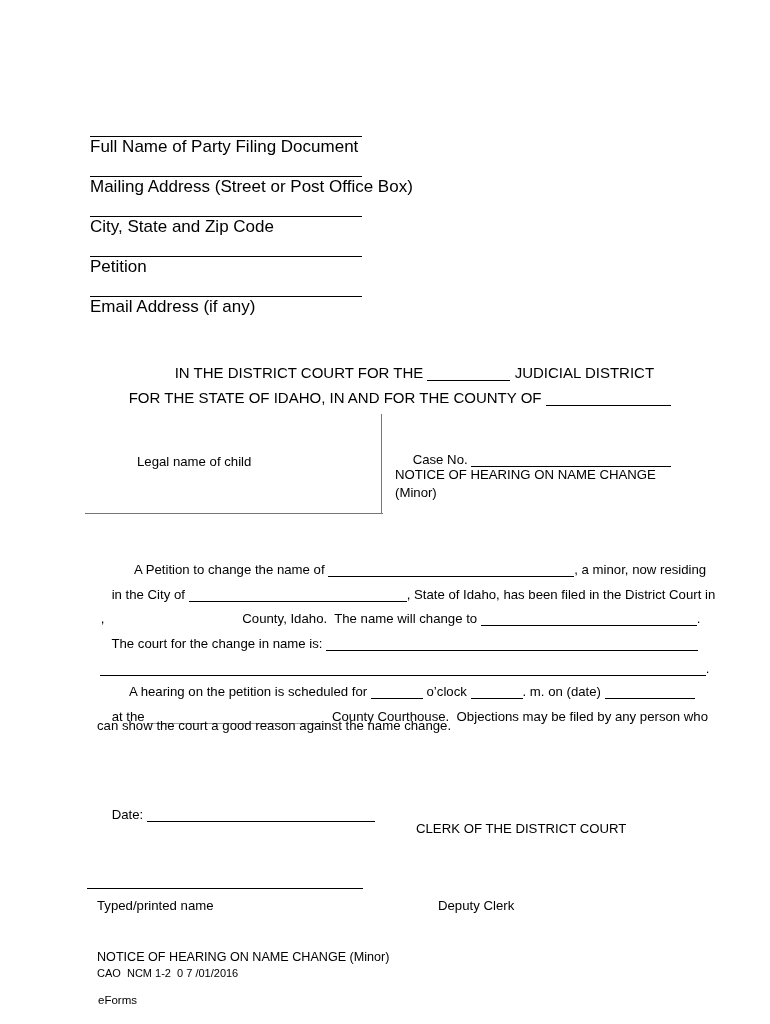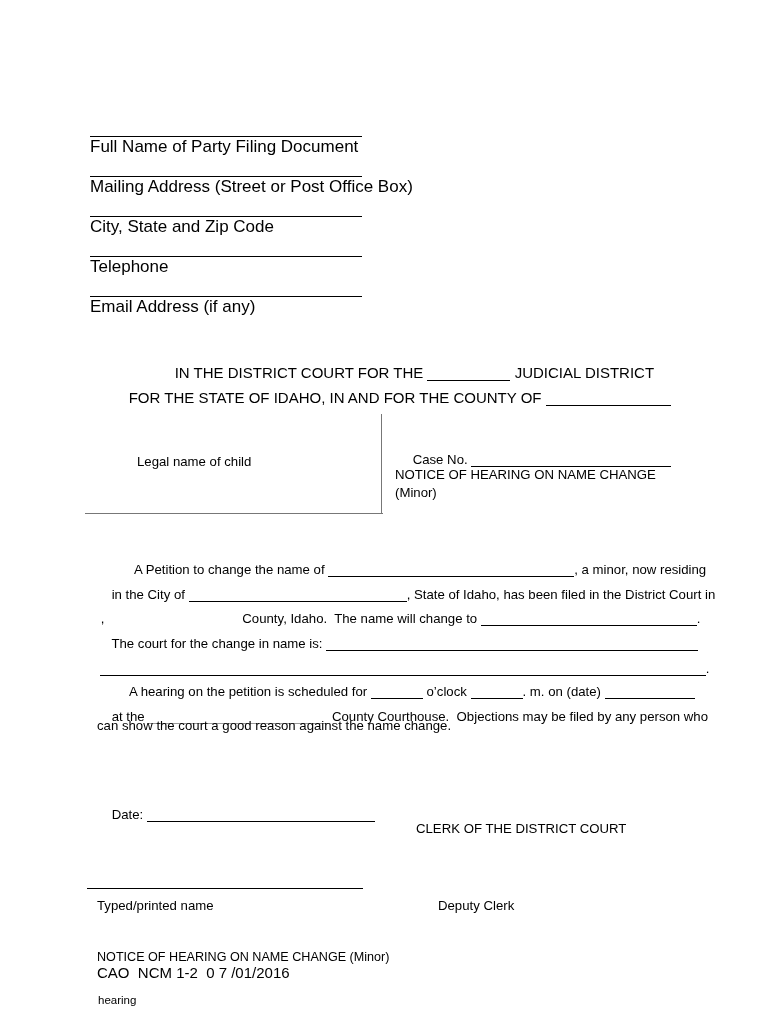--- a/index.html
+++ b/index.html
@@ -11,21 +11,21 @@
   .blank{display:inline-block;height:1em;border-bottom:1.4px solid var(--ink,#000);vertical-align:-3px;}
   .blank.grey{border-bottom-color:var(--grey-blank,#999);}
   .ghost{display:inline-block;height:1em;vertical-align:-3px;}
   .rule{position:absolute;height:1.4px;background:var(--ink,#000);}
   .boxline-v{position:absolute;width:1.2px;background:var(--box-line,#777);}
   .boxline-h{position:absolute;height:1.2px;background:var(--box-line,#777);}
   .hfield{position:absolute;left:90px;width:272px;}
   .hrule{height:1.4px;background:var(--ink,#000);width:100%;}
   .hlabel{font-size:17px;line-height:13px;padding-top:3px;white-space:pre;}
   .small{font-size:12.6px;}
-  .tiny{font-size:15px;}
+  .tiny{font-size:11px;}
   .brand{font-size:11.5px;}
 </style>
 </head>
 <body>
 
 <div class="page">
 
   <div class="hfield" style="top:136px">
     <div class="hrule"></div>
     <div class="hlabel">Full Name of Party Filing Document</div>
@@ -33,21 +33,21 @@
   <div class="hfield" style="top:176px">
     <div class="hrule"></div>
     <div class="hlabel">Mailing Address (Street or Post Office Box)</div>
   </div>
   <div class="hfield" style="top:216px">
     <div class="hrule"></div>
     <div class="hlabel">City, State and Zip Code</div>
   </div>
   <div class="hfield" style="top:256px">
     <div class="hrule"></div>
-    <div class="hlabel">Telephone</div>
+    <div class="hlabel">Petition</div>
   </div>
   <div class="hfield" style="top:296px">
     <div class="hrule"></div>
     <div class="hlabel">Email Address (if any)</div>
   </div>
 
   <div class="line t" style="left:158px;top:346px">
     <span>IN THE DISTRICT COURT FOR THE </span><span class="blank" style="width:83px"></span><span> JUDICIAL DISTRICT</span>
   </div>
   <div class="line t" style="left:112px;top:371px">
@@ -93,15 +93,15 @@
     <span>Date: </span><span class="blank" style="width:228px"></span>
   </div>
 
   <div class="rule" style="left:87px;top:888px;width:276px"></div>
   <div class="line" style="left:97px;top:898px">Typed/printed name</div>
 
   <div class="line" style="left:438px;top:898px">Deputy Clerk</div>
 
   <div class="line small" style="left:97px;top:949px">NOTICE OF HEARING ON NAME CHANGE (Minor)</div>
   <div class="line tiny" style="left:97px;top:965px">CAO  NCM 1-2  0 7 /01/2016</div>
-  <div class="line brand" style="left:98px;top:992px">hearing</div>
+  <div class="line brand" style="left:98px;top:992px">eForms</div>
 
 </div>
 
 </body></html>

